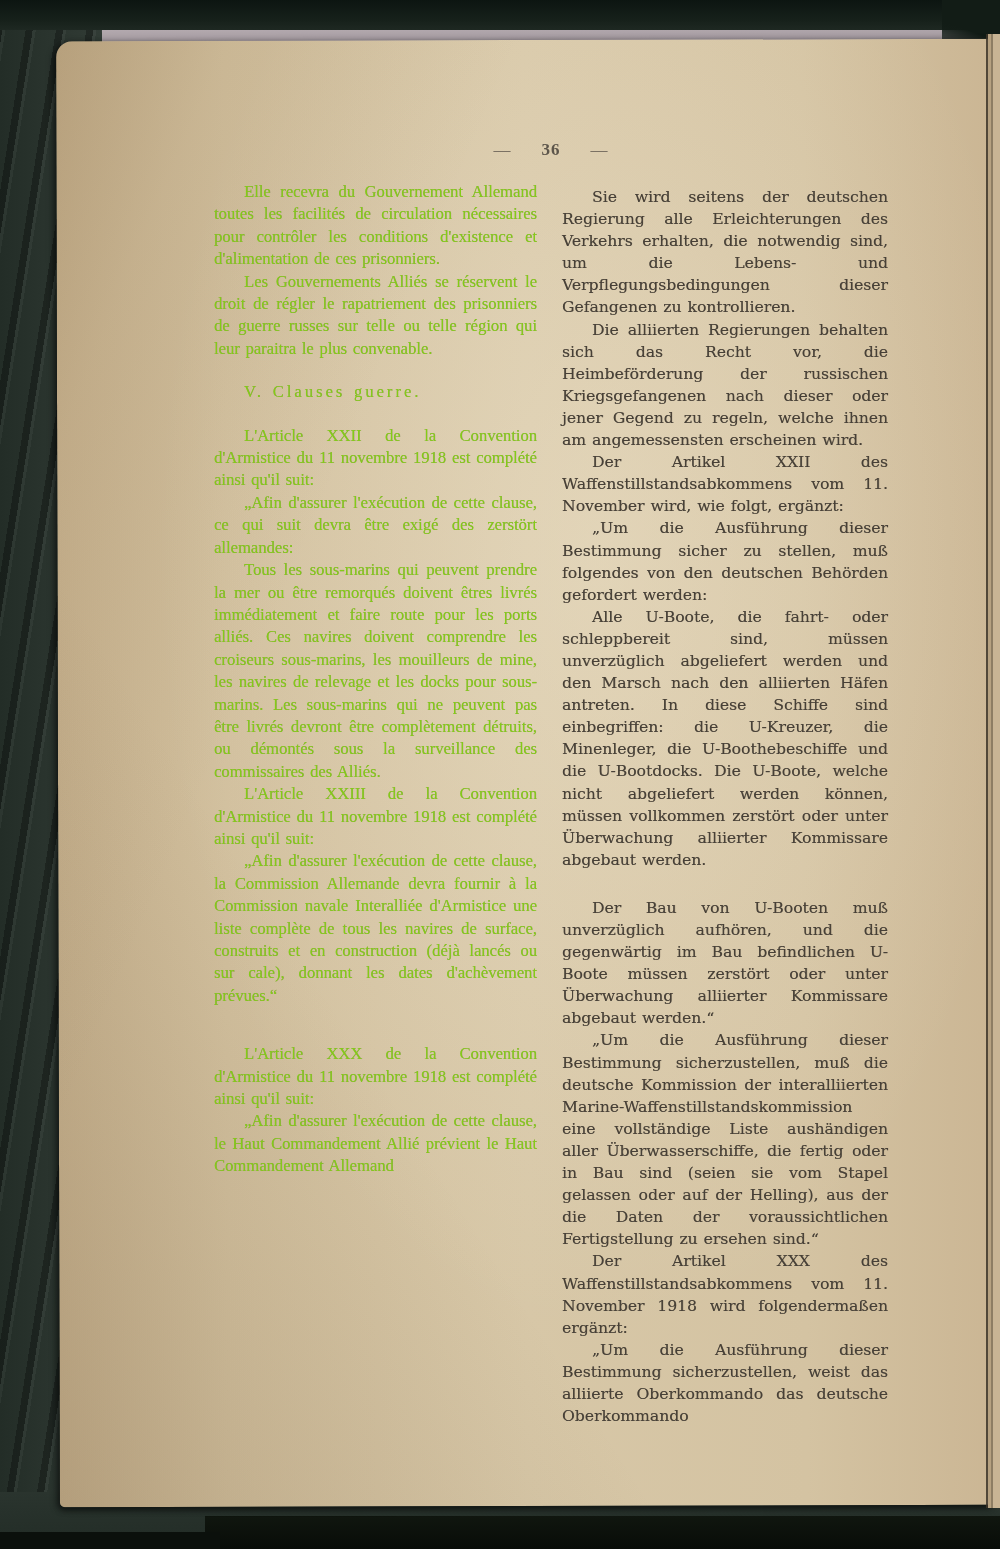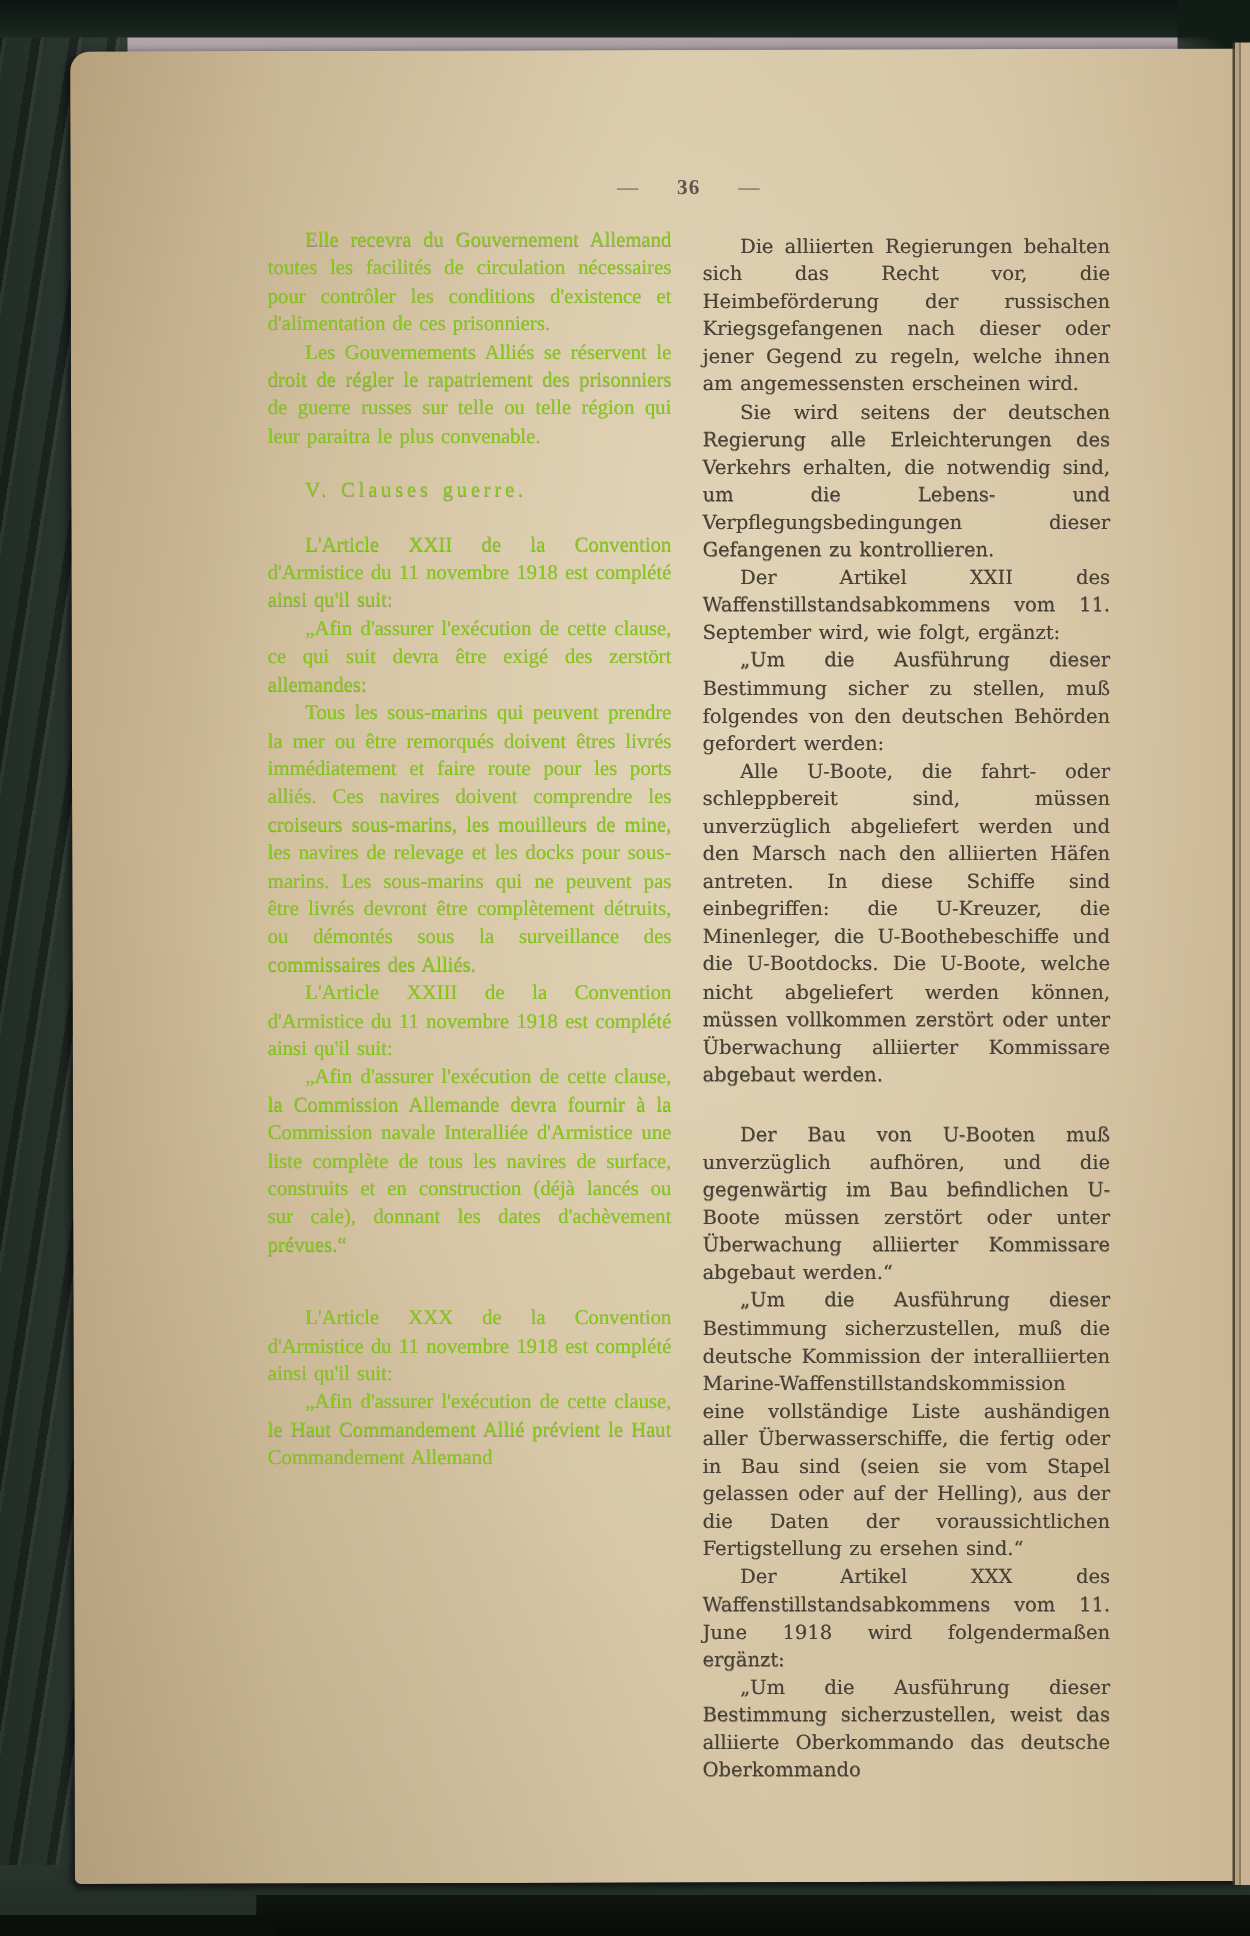--- a/index.html
+++ b/index.html
@@ -82,24 +82,24 @@
     <p>L'Article XXII de la Convention d'Armistice du 11 novembre 1918 est complété ainsi qu'il suit:</p>
     <p>„Afin d'assurer l'exécution de cette clause, ce qui suit devra être exigé des zerstört allemandes:</p>
     <p>Tous les sous-marins qui peuvent prendre la mer ou être remorqués doivent êtres livrés immédiatement et faire route pour les ports alliés. Ces navires doivent comprendre les croiseurs sous-marins, les mouilleurs de mine, les navires de relevage et les docks pour sous-marins. Les sous-marins qui ne peuvent pas être livrés devront être complètement détruits, ou démontés sous la surveillance des commissaires des Alliés.</p>
     <p>L'Article XXIII de la Convention d'Armistice du 11 novembre 1918 est complété ainsi qu'il suit:</p>
     <p>„Afin d'assurer l'exécution de cette clause, la Commission Allemande devra fournir à la Commission navale Interalliée d'Armistice une liste complète de tous les navires de surface, construits et en construction (déjà lancés ou sur cale), donnant les dates d'achèvement prévues.“</p>
     <p class="gap-before">L'Article XXX de la Convention d'Armistice du 11 novembre 1918 est complété ainsi qu'il suit:</p>
     <p>„Afin d'assurer l'exécution de cette clause, le Haut Commandement Allié prévient le Haut Commandement Allemand</p>
   </div>
 
   <div class="col col-de" lang="de">
+    <p>Sie wird seitens der deutschen Regierung alle Erleichterungen des Verkehrs erhalten, die notwendig sind, um die Lebens- und Verpflegungsbedingungen dieser Gefangenen zu kontrollieren.</p>
     <p>Die alliierten Regierungen behalten sich das Recht vor, die Heimbeförderung der russischen Kriegsgefangenen nach dieser oder jener Gegend zu regeln, welche ihnen am angemessensten erscheinen wird.</p>
-    <p>Sie wird seitens der deutschen Regierung alle Erleichterungen des Verkehrs erhalten, die notwendig sind, um die Lebens- und Verpflegungsbedingungen dieser Gefangenen zu kontrollieren.</p>
-    <p>Der Artikel XXII des Waffenstillstandsabkommens vom 11. September wird, wie folgt, ergänzt:</p>
+    <p>Der Artikel XXII des Waffenstillstandsabkommens vom 11. November wird, wie folgt, ergänzt:</p>
     <p>„Um die Ausführung dieser Bestimmung sicher zu stellen, muß folgendes von den deutschen Behörden gefordert werden:</p>
     <p>Alle U-Boote, die fahrt- oder schleppbereit sind, müssen unverzüglich abgeliefert werden und den Marsch nach den alliierten Häfen antreten. In diese Schiffe sind einbegriffen: die U-Kreuzer, die Minenleger, die U-Boothebeschiffe und die U-Bootdocks. Die U-Boote, welche nicht abgeliefert werden können, müssen vollkommen zerstört oder unter Überwachung alliierter Kommissare abgebaut werden.</p>
     <p class="gap-before">Der Bau von U-Booten muß unverzüglich aufhören, und die gegenwärtig im Bau befindlichen U-Boote müssen zerstört oder unter Überwachung alliierter Kommissare abgebaut werden.“</p>
     <p>„Um die Ausführung dieser Bestimmung sicherzustellen, muß die deutsche Kommission der interalliierten Marine-Waffenstillstandskommission eine vollständige Liste aushändigen aller Überwasserschiffe, die fertig oder in Bau sind (seien sie vom Stapel gelassen oder auf der Helling), aus der die Daten der voraussichtlichen Fertigstellung zu ersehen sind.“</p>
-    <p>Der Artikel XXX des Waffenstillstandsabkommens vom 11. June 1918 wird folgendermaßen ergänzt:</p>
+    <p>Der Artikel XXX des Waffenstillstandsabkommens vom 11. November 1918 wird folgendermaßen ergänzt:</p>
     <p>„Um die Ausführung dieser Bestimmung sicherzustellen, weist das alliierte Oberkommando das deutsche Oberkommando</p>
   </div>
 
 </div>
 
 </body></html>

